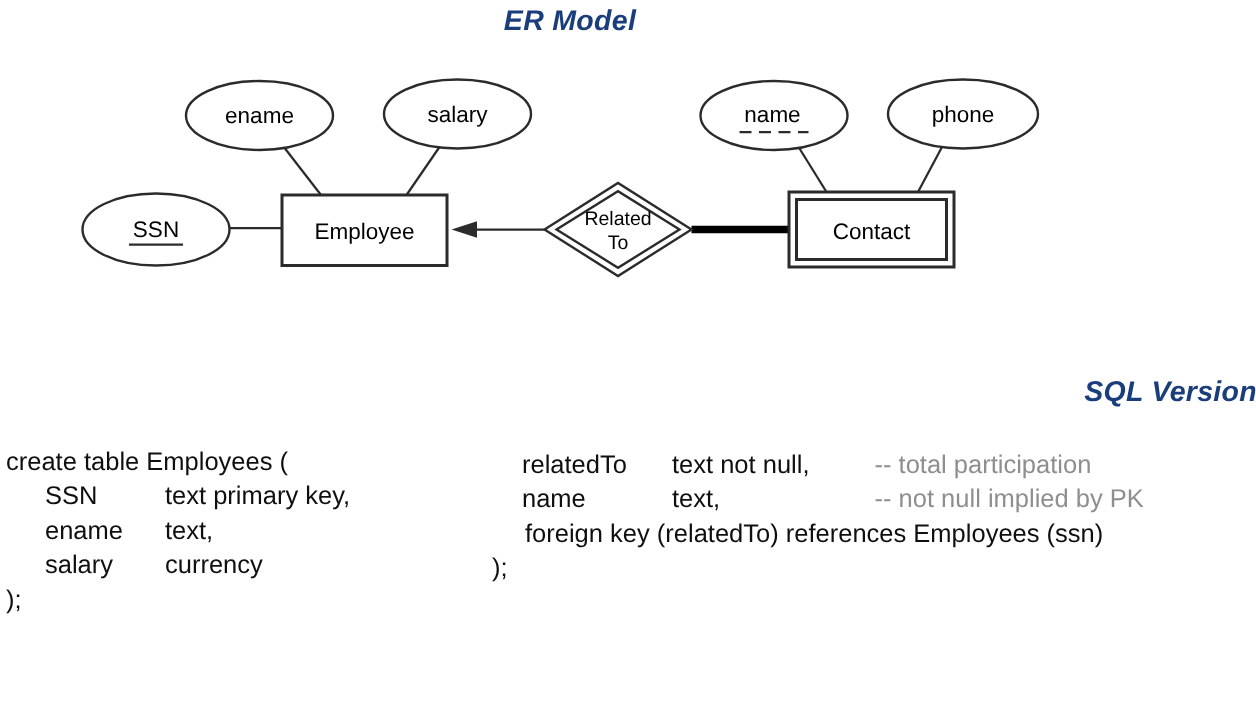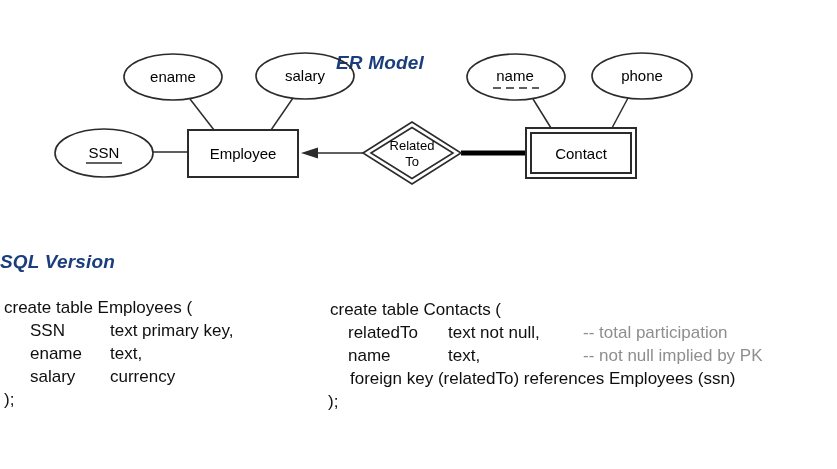--- a/index.html
+++ b/index.html
@@ -19,22 +19,22 @@
     color: var(--ink);
   }
   .section-title {
     position: absolute;
     font-style: italic;
     font-weight: bold;
     font-size: 19px;
     letter-spacing: 0.2px;
     color: var(--title);
   }
-  .er-title  { top: 4px;   left: 0; width: 760px; text-align: center; margin-top: 48px; }
-  .sql-title { top: 251px; left: 0; width: 822px; text-align: left; }
+  .er-title  { top: 4px;   left: 0; width: 760px; text-align: center; }
+  .sql-title { top: 251px; left: 16px; width: 822px; text-align: right; }
 
   svg.diagram { position: absolute; top: 0; left: 0; display: block; }
   .shape   { fill: none; stroke: var(--stroke); stroke-width: 1.6px; }
   .box     { fill: none; stroke: var(--stroke); stroke-width: 2px; }
   .conn    { stroke: var(--stroke); stroke-width: 1.5px; }
   .thick   { stroke: #000; stroke-width: 5px; }
   .arrowhd { fill: var(--stroke); stroke: none; }
   .lbl     { font-family: "Liberation Sans", sans-serif; font-size: 15px; fill: #000; text-anchor: middle; }
   .lbl-sm  { font-family: "Liberation Sans", sans-serif; font-size: 13px; fill: #000; text-anchor: middle; }
 
@@ -108,21 +108,20 @@
   <div class="sql-line ind">
     <span class="nm">ename</span><span>text,</span>
   </div>
   <div class="sql-line ind">
     <span class="nm">salary</span><span>currency</span>
   </div>
   <div class="sql-line">);</div>
 </div>
 
 <div class="sql-block right-block">
-  <div class="sql-line pl5">create table Contacts (</div>
   <div class="sql-line ind2">
     <span class="nm">relatedTo</span><span>text not null,</span><span class="cmt">-- total participation</span>
   </div>
   <div class="sql-line ind2">
     <span class="nm">name</span><span>text,</span><span class="cmt">-- not null implied by PK</span>
   </div>
   <div class="sql-line ind3">foreign key (relatedTo) references Employees (ssn)</div>
   <div class="sql-line pl3">);</div>
 </div>
 

